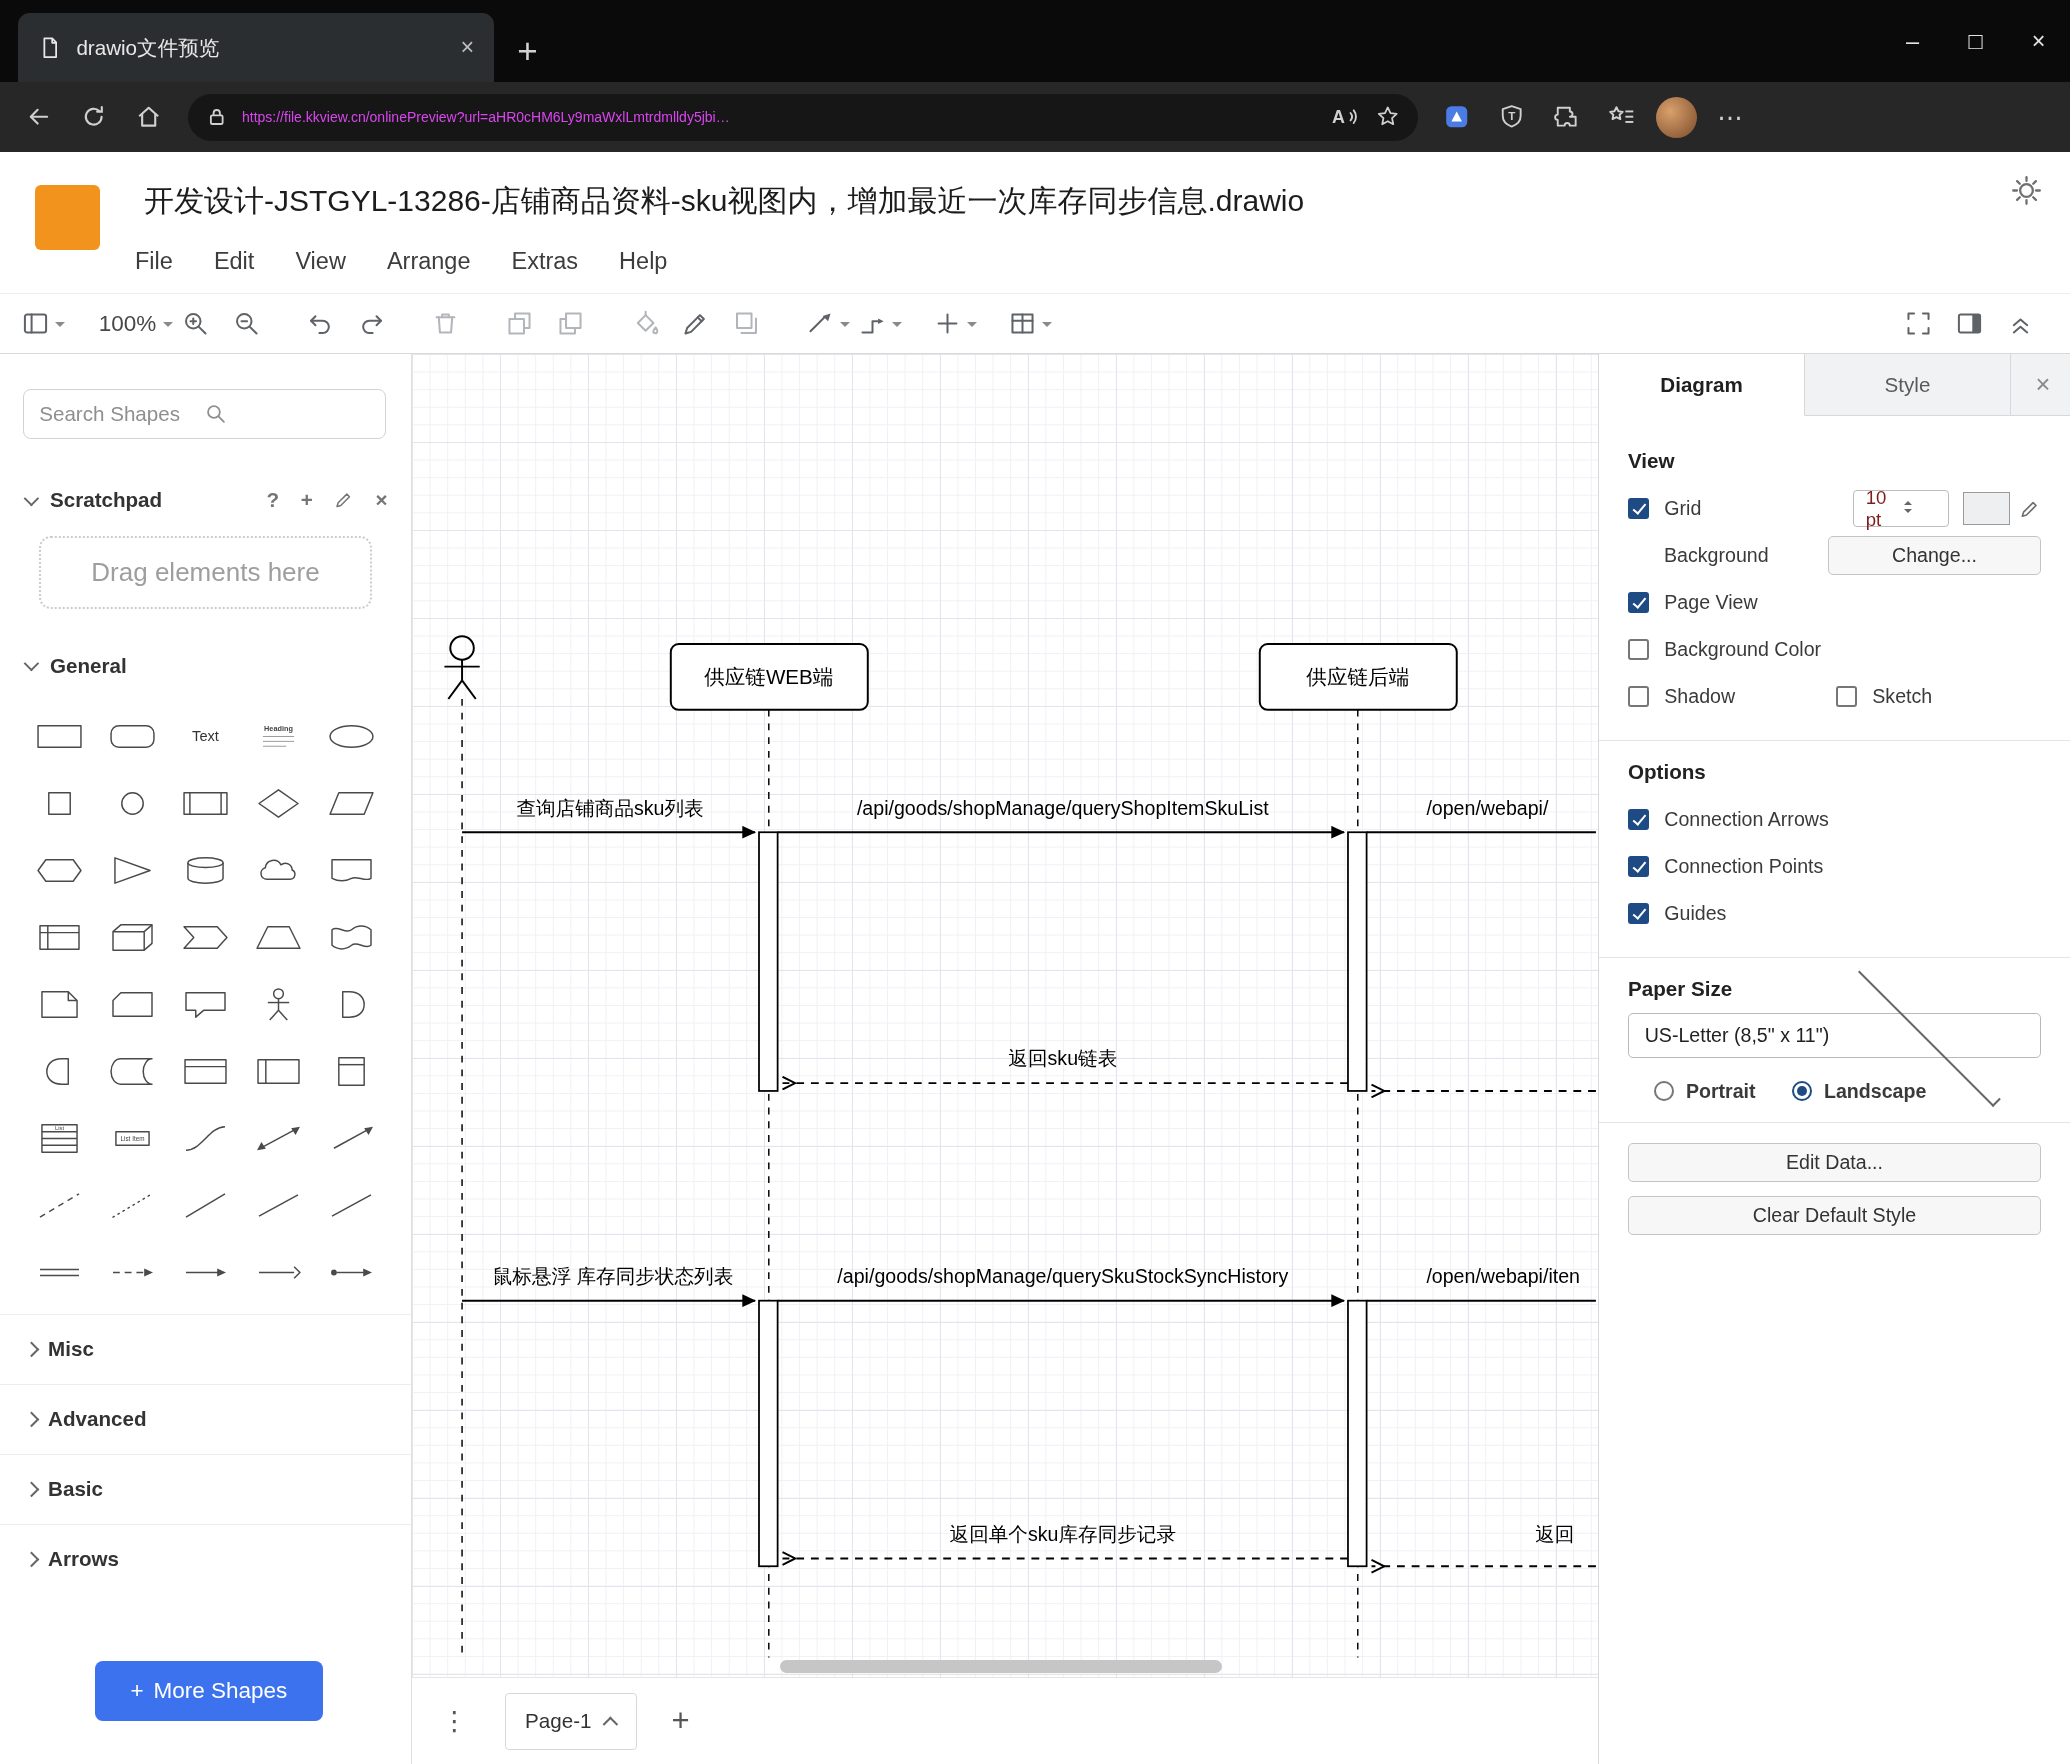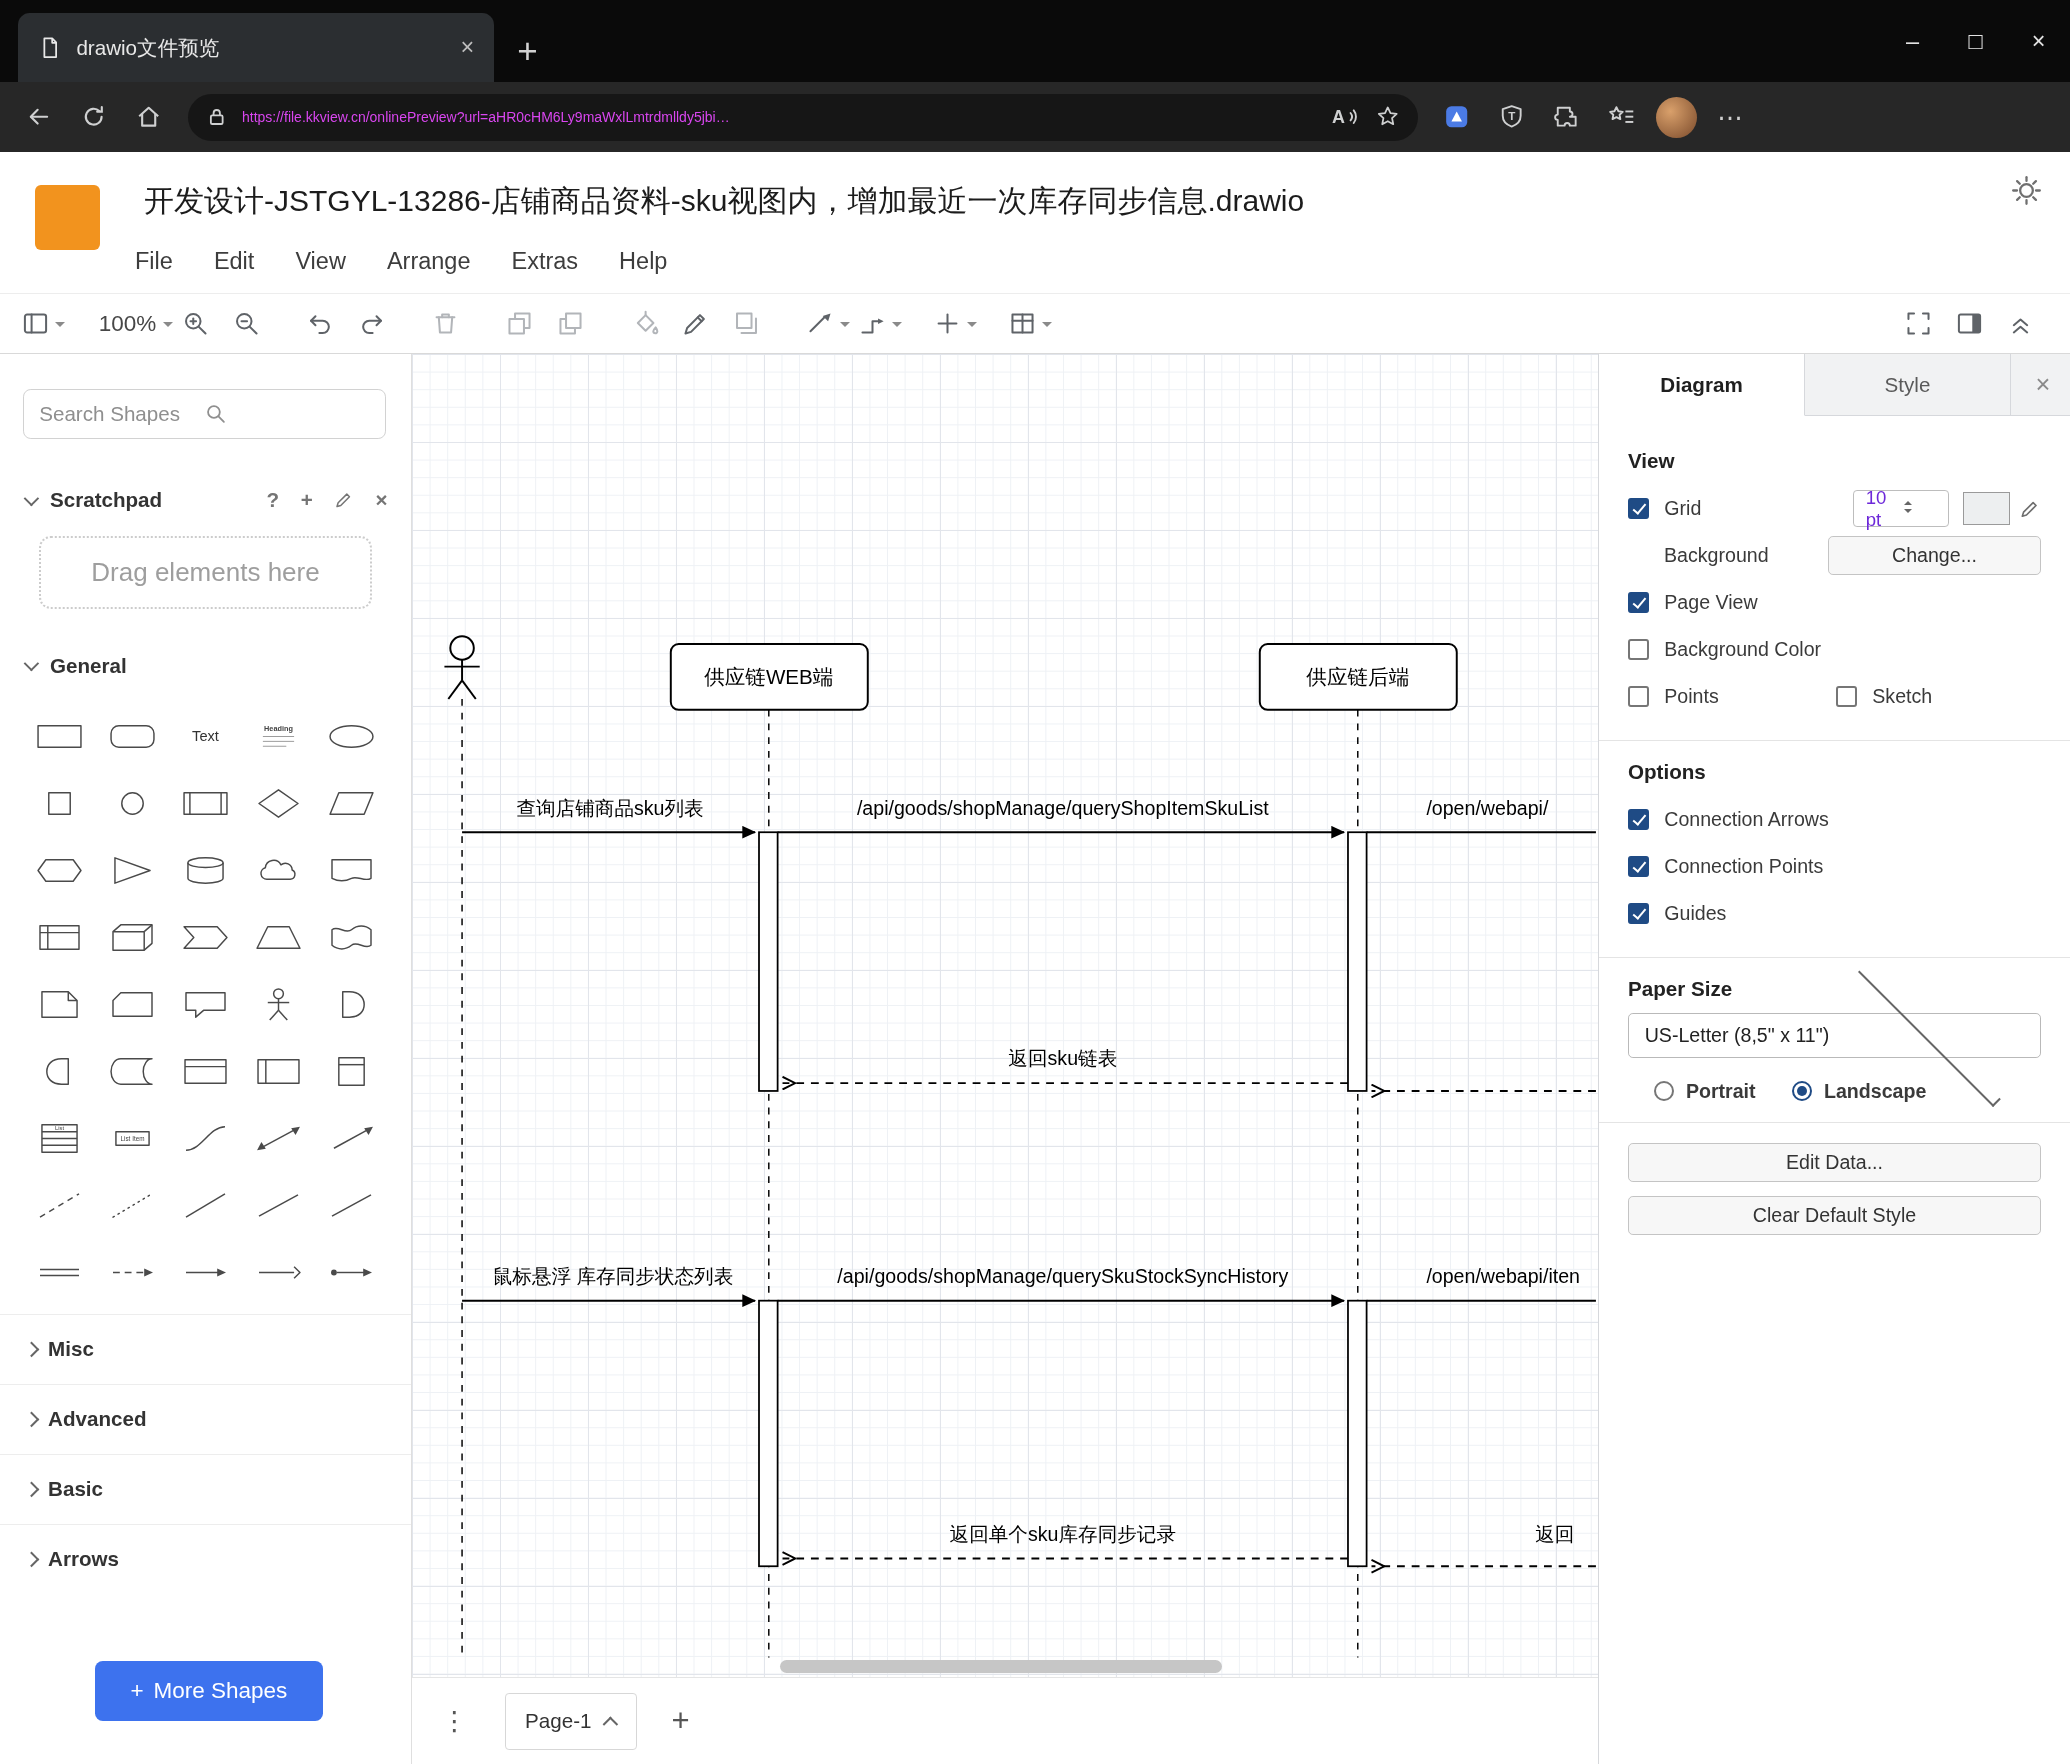--- a/index.html
+++ b/index.html
@@ -111,21 +111,21 @@
   .cb.on{background:#1f4b85;border-color:#1f4b85;}
   .cb.on::after{content:"";position:absolute;left:5.9px;top:1px;width:4.9px;height:10.8px;
       border-right:2.9px solid #fff;border-bottom:2.9px solid #fff;transform:rotate(40deg);}
   .radio{width:20.6px;height:20.6px;border:2px solid #767676;border-radius:50%;margin-right:11.8px;
       position:relative;box-sizing:border-box;flex:none;}
   .radio.on{border-color:#1f4b85;}
   .radio.on::after{content:"";position:absolute;left:3.4px;top:3.4px;width:9.8px;height:9.8px;
       border-radius:50%;background:#1f4b85;}
   .gridsize{margin-left:auto;width:96px;height:37px;border:1px solid #bdbdbd;border-radius:3.9px;
       display:flex;align-items:center;padding:0 5.9px 0 11.8px;box-sizing:border-box;background:#fff;}
-  .gridsize span{flex:1;font-size:18.6px;color:#6d28d9;}
+  .gridsize span{flex:1;font-size:18.6px;color:#7f1d1d;}
   .spin{display:flex;flex-direction:column;gap:3.9px;}
   .spin i{width:0;height:0;border:4.9px solid transparent;display:block;}
   .spin .up{border-bottom-color:#666;margin-top:-2.9px;}
   .spin .dn{border-top-color:#666;}
   .swatch{width:45px;height:31px;background:#edeff0;border:1px solid #9a9a9a;margin-left:13.7px;flex:none;}
   .btn{height:39px;background:#f7f7f7;border:1px solid #c4c4c4;border-radius:4.9px;
        display:flex;align-items:center;justify-content:center;font-size:19.6px;color:#333;box-sizing:border-box;}
   .btn.change{margin-left:auto;width:213px;}
   .btn.full{width:100%;margin-top:13.7px;}
   .pdiv{height:1px;background:#e4e4e4;margin:19.6px -29px;}
@@ -832,21 +832,21 @@
       </div>
 
       <div class="prow">
         <span class="cb"></span>
         <span class="plabel">Background Color</span>
       </div>
 
       <div class="prow">
         <span class="half1">
           <span class="cb"></span>
-          <span class="plabel">Points</span>
+          <span class="plabel">Shadow</span>
         </span>
         <span class="cb"></span>
         <span class="plabel">Sketch</span>
       </div>
 
       <div class="pdiv"></div>
       <div class="phead">Options</div>
 
       <div class="prow">
         <span class="cb on"></span>

